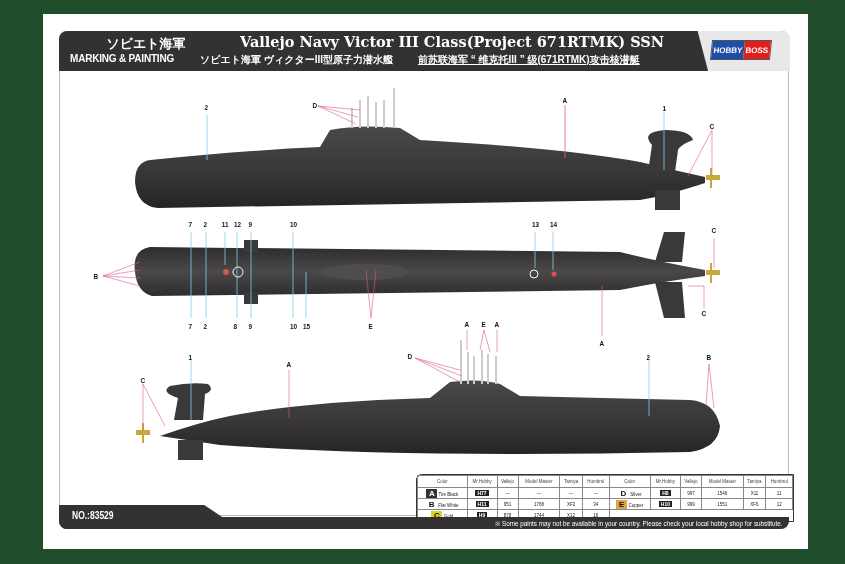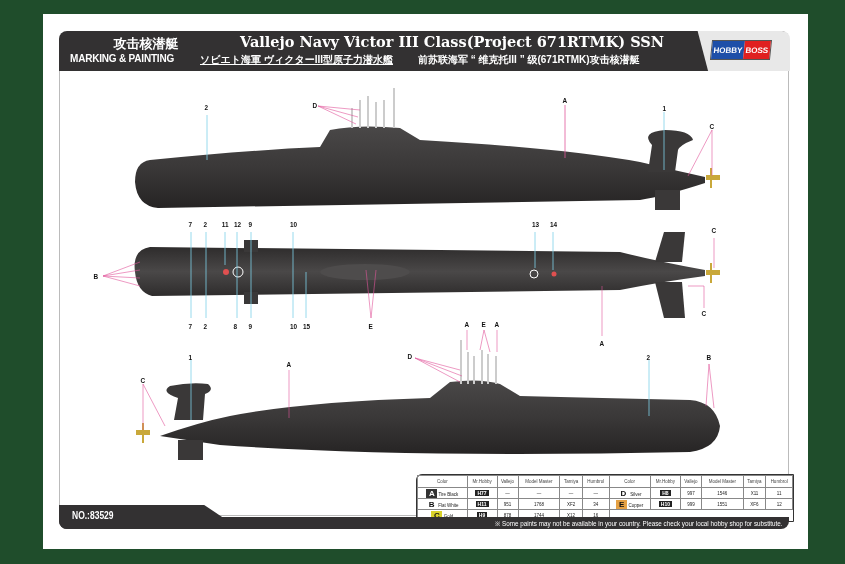--- a/index.html
+++ b/index.html
@@ -3,22 +3,22 @@
 <meta charset="utf-8">
 <style>
   html,body{margin:0;padding:0;}
   body{width:845px;height:564px;background:#1f4d2b;position:relative;overflow:hidden;font-family:"Liberation Sans",sans-serif;}
   .sheet{position:absolute;left:43px;top:14px;width:765px;height:535px;background:#ffffff;}
   .header{position:absolute;left:59px;top:31px;width:730px;height:40px;background:#333132;border-radius:8px 8px 0 0;}
   .header-right{position:absolute;left:685px;top:31px;width:105px;height:40px;background:#e8e8e8;border-radius:0 8px 0 0;clip-path:polygon(12% 0,100% 0,100% 100%,22% 100%);}
   .hdr-left-cn{position:absolute;left:86px;top:35px;width:120px;text-align:center;color:#fff;font-size:13px;font-weight:bold;}
   .hdr-left-en{position:absolute;left:70px;top:53px;width:150px;text-align:left;color:#fff;font-size:10px;font-weight:bold;letter-spacing:-0.2px;}
   .hdr-title{position:absolute;left:240px;top:33px;color:#fff;font-family:"DejaVu Serif",serif;font-weight:bold;font-size:14.5px;}
-  .hdr-sub-jp{position:absolute;left:200px;top:53px;color:#fff;font-size:10px;font-weight:bold;text-decoration:underline;}
-  .hdr-sub-cn{position:absolute;left:418px;top:53px;color:#fff;font-size:10px;font-weight:bold;}
+  .hdr-sub-jp{position:absolute;left:200px;top:53px;color:#fff;font-size:10px;font-weight:bold;}
+  .hdr-sub-cn{position:absolute;left:418px;top:53px;color:#fff;font-size:10px;font-weight:bold;text-decoration:underline;}
   .logo{position:absolute;left:711px;top:40px;width:58px;height:18px;display:flex;transform:skewX(-6deg);border:1px solid #555;}
   .logo .l1{background:#1e4fa8;color:#fff;font-size:8px;font-weight:bold;display:flex;align-items:center;justify-content:center;width:55%;}
   .logo .l2{background:#e02020;color:#fff;font-size:8px;font-weight:bold;display:flex;align-items:center;justify-content:center;width:45%;}
   .frame{position:absolute;left:59px;top:71px;width:730px;height:445px;border:1px solid #bbb;border-top:none;box-sizing:border-box;border-radius:0 0 8px 8px;}
   .callout{position:absolute;font-size:8px;font-weight:bold;color:#111;font-family:"Liberation Sans",sans-serif;transform:scaleX(0.8);}
   svg.subs{position:absolute;left:0;top:0;}
   .table{position:absolute;left:416px;top:474px;width:376px;height:46px;border:1px solid #333;border-radius:6px 0 0 0;background:#fff;}
   .table table{border-collapse:collapse;width:100%;height:100%;font-size:4.5px;}
   .table td{border:1px solid #888;text-align:center;padding:0;color:#222;}
   .table .hd td{height:11px;font-size:4.5px;color:#444;}
@@ -29,21 +29,21 @@
   .note{position:absolute;left:495px;top:519px;color:#fff;font-size:6.3px;white-space:nowrap;}
   .no-tab{position:absolute;left:59px;top:505px;width:165px;height:24px;background:#333132;clip-path:polygon(0 0,88% 0,100% 55%,100% 100%,0 100%);border-radius:0 0 0 8px;}
   .no-text{position:absolute;left:72px;top:510px;color:#fff;font-size:10px;font-weight:bold;transform:scaleX(0.85);transform-origin:left;}
 </style>
 </head>
 <body>
 
 <div class="sheet"></div>
 <div class="header"></div>
 <div class="header-right"></div>
-<div class="hdr-left-cn">攻击核潜艇</div>
+<div class="hdr-left-cn">ソビエト海軍</div>
 <div class="hdr-left-en">MARKING &amp; PAINTING</div>
 <div class="hdr-title">Vallejo Navy Victor III Class(Project 671RTMK) SSN</div>
 <div class="hdr-sub-jp">ソビエト海軍 ヴィクターIII型原子力潜水艦</div>
 <div class="hdr-sub-cn">前苏联海军 “ 维克托III ” 级(671RTMK)攻击核潜艇</div>
 <div class="logo">
   <span class="l1">HOBBY</span>
   <span class="l2">BOSS</span>
 </div>
 <div class="frame"></div>
 

